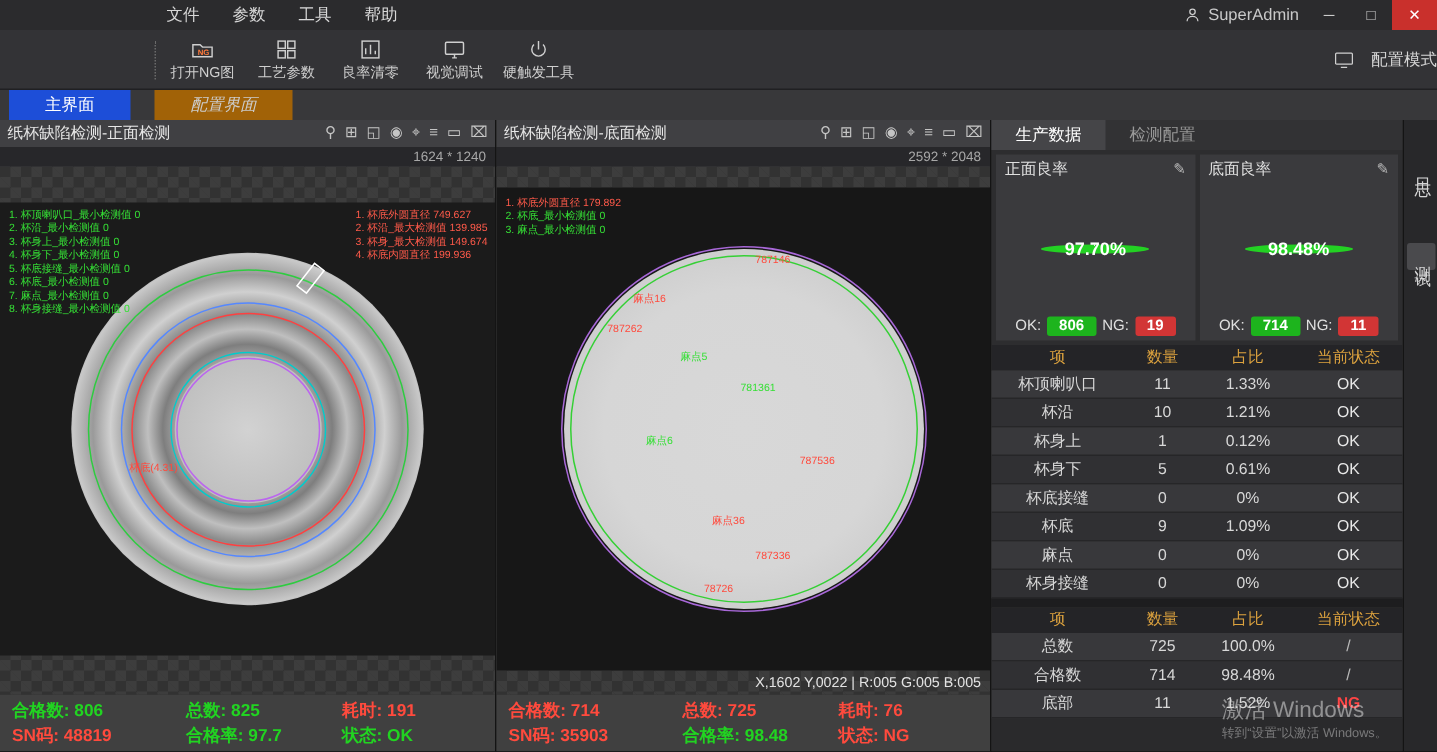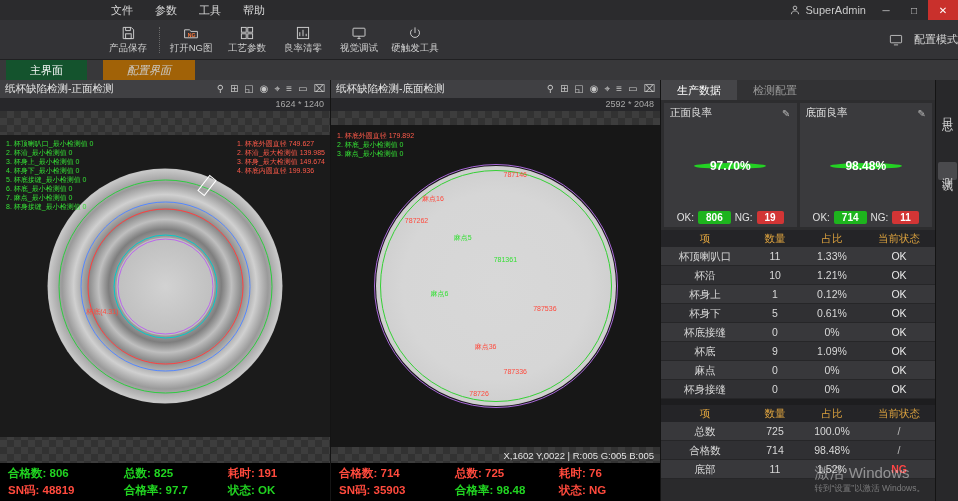--- a/index.html
+++ b/index.html
@@ -25,21 +25,21 @@
   .toolbar{height:40px;display:flex;align-items:center;background:#333336;padding-left:100px;border-bottom:1px solid #202022;}
   .tb-btn{width:56px;height:38px;display:flex;flex-direction:column;align-items:center;justify-content:center;gap:1px;color:#cfcfcf;font-size:9.5px;cursor:default;}
   .tb-btn svg{stroke:#cfcfcf;fill:none;stroke-width:1.2;}
   .tb-sep{height:26px;border-left:1px dotted #6a6a6a;margin:0 3px;}
   .mode-btn{display:flex;align-items:center;gap:11px;margin-right:0;color:#d5d5d5;}
   .mode-btn svg{stroke:#cfcfcf;fill:none;stroke-width:1.2;}
 
   
   .tab-row{height:20px;background:#38383a;display:flex;padding-left:6px;}
   .main-tab{padding:0 24px;line-height:20px;font-size:11px;color:#ccc;cursor:default;}
-  .main-tab.active{background:#14532d;color:#fff;text-align:right;}
+  .main-tab.active{background:#1d4ed8;color:#fff;text-align:right;}
   .main-tab.inactive{background:#a16207;margin-left:16px;font-style:italic;}
 
   
   .main{display:flex;height:421px;background:#141414;gap:1px;}
   .panel{background:#2d2d2f;display:flex;flex-direction:column;}
   .p-left{width:330px;}
   .p-mid{width:329px;}
   .p-data{width:274px;}
   .p-strip{width:22px;background:#28282a;display:flex;flex-direction:column;align-items:center;padding-top:22px;gap:42px;}
 
@@ -73,21 +73,21 @@
   .ann-left{left:6px;top:28px;}
   .ann-right{right:5px;top:28px;}
   .ann-mid{left:6px;top:20px;}
   .ann.good{color:#35e035;}
   .ann.bad{color:#ff5a4a;}
   .scatter{position:absolute;font-size:7px;z-index:4;transform:translate(-50%,-50%);}
   .scatter.good{color:#35e035;}
   .scatter.bad{color:#ff4a3d;}
   .coords{position:absolute;right:6px;bottom:2px;font-size:9.5px;color:#e3e3e3;z-index:5;}
 
-  .stats{height:38px;background:#000000;padding:2px 8px 0;display:grid;
+  .stats{height:38px;background:#404040;padding:2px 8px 0;display:grid;
     grid-template-columns:116px 104px 1fr;grid-auto-rows:17px;align-items:center;
     font-size:11.5px;font-weight:bold;}
   .stat.g{color:#21d421;}
   .stat.r{color:#ff4a3d;}
 
   
   .dp-tabs{height:20px;display:flex;background:#323234;}
   .dp-tab{padding:0 16px;line-height:20px;font-size:11px;color:#999;cursor:default;}
   .dp-tab.active{background:#454548;color:#fff;}
   .gauges{display:flex;gap:3px;padding:3px;height:130px;background:#2d2d2f;}
@@ -146,28 +146,20 @@
       <span>SuperAdmin</span>
     </div>
     <div class="win-controls">
       <div class="win-btn">─</div>
       <div class="win-btn">□</div>
       <div class="win-btn close">✕</div>
     </div>
   </div>
 
   <div class="toolbar">
-    <div class="tb-btn">
-      <svg width="16" height="16" viewBox="0 0 20 20">
-          <path d="M4 3h10l3 3v11H4z"></path>
-          <path d="M7 3v4h6V3"></path>
-          <rect x="7" y="11" width="7" height="6"></rect>
-        </svg>
-      <span>产品保存</span>
-    </div>
     <div class="tb-sep"></div>
     <div class="tb-btn">
       <svg width="16" height="16" viewBox="0 0 20 20">
           <path d="M2 6h6l2 2h8v8H2z"></path>
           <text x="6" y="14.5" font-size="6.5" fill="#ff7a3c" stroke="none" font-weight="bold">NG</text>
         </svg>
       <span>打开NG图</span>
     </div>
     <div class="tb-btn">
       <svg width="16" height="16" viewBox="0 0 20 20">

